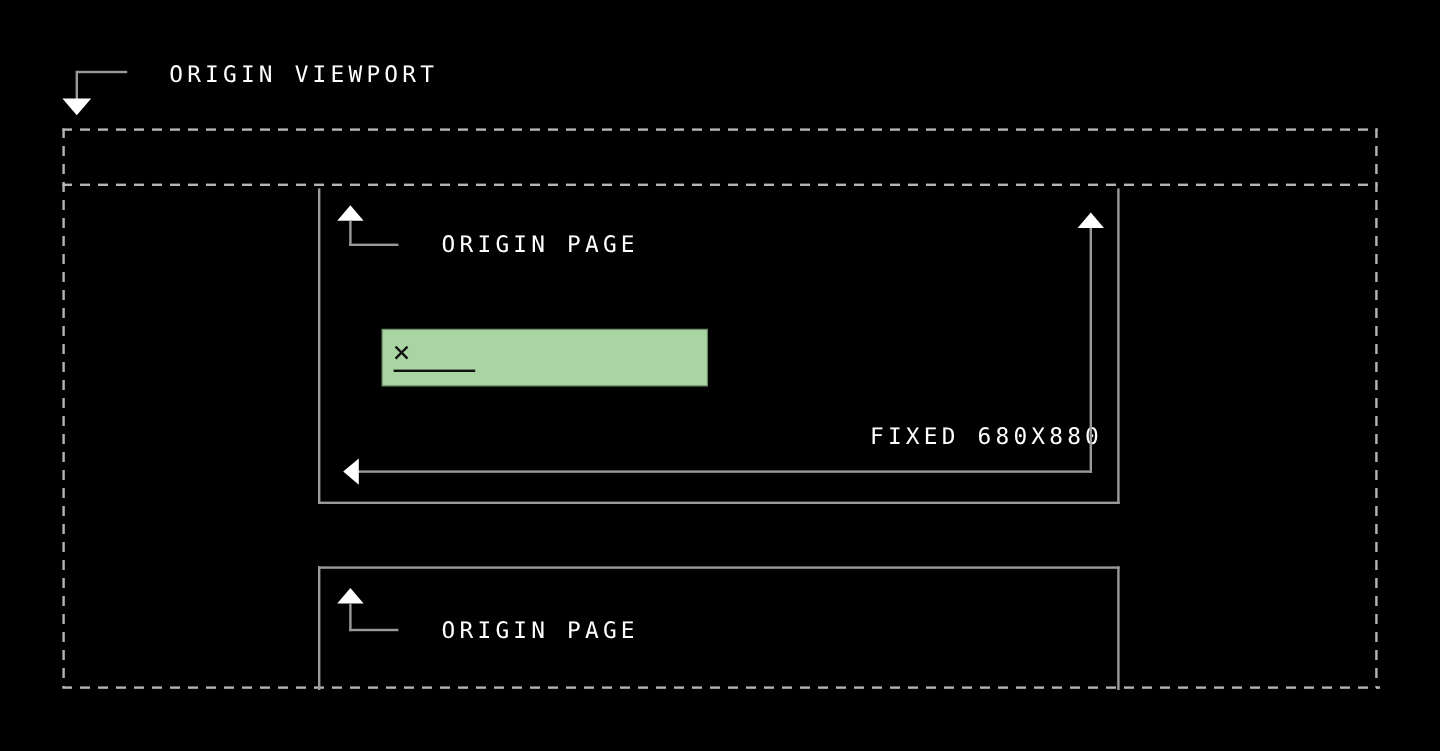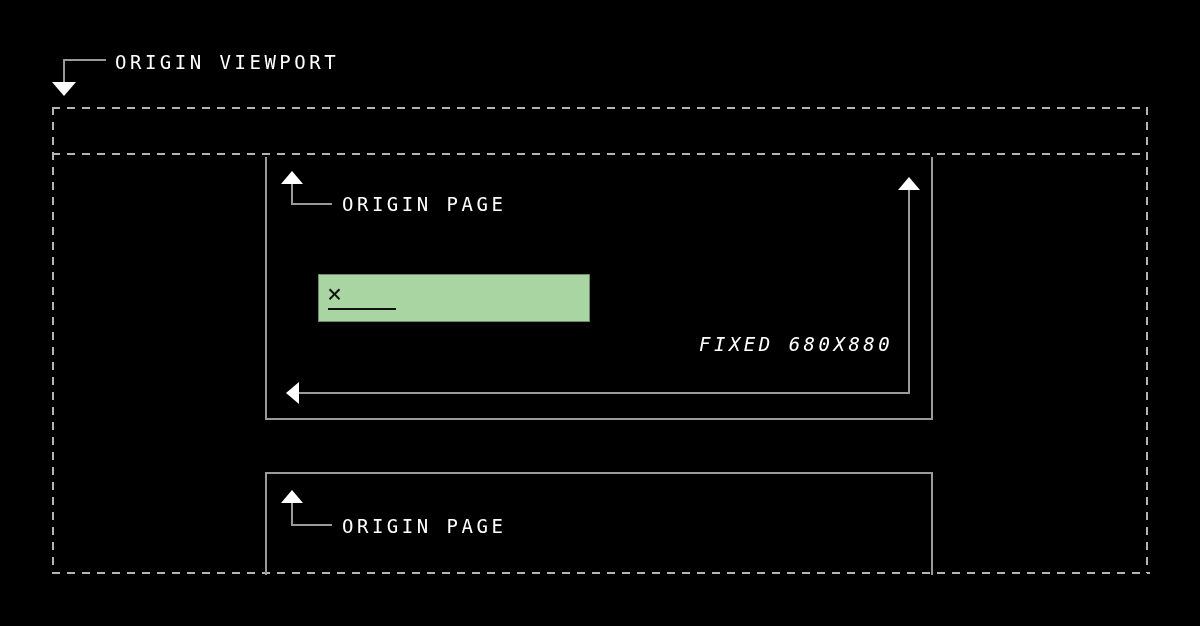--- a/index.html
+++ b/index.html
@@ -19,20 +19,21 @@
     overflow:hidden;
     font-family:"DejaVu Sans Mono","Liberation Mono",monospace;
   }
   .t{
     position:absolute;
     color:var(--text);
     font-size:19px;
     line-height:24px;
     letter-spacing:3.5px;
     white-space:nowrap;
+    margin-left:26px;
   }
   .line{position:absolute;background:var(--solid-line);}
   .dash-h{
     position:absolute;height:2px;
     background:repeating-linear-gradient(90deg,var(--dashed-line) 0 8px,transparent 8px 15px);
   }
   .dash-v{
     position:absolute;width:2px;
     background:repeating-linear-gradient(180deg,var(--dashed-line) 0 8px,transparent 8px 15px);
   }
@@ -85,21 +86,21 @@
     <div class="line" style="left:291px;top:184px;width:2px;height:21px;"></div>
     <div class="line" style="left:291px;top:203px;width:41px;height:2px;"></div>
     <div class="t" style="left:342px;top:192px;">ORIGIN PAGE</div>
   </div>
 
   <div class="highlight">
     <span class="click-mark">×</span>
     <span class="click-underline"></span>
   </div>
 
-  <div class="t" style="left:699px;top:332px;font-style:italic;">FIXED 680X880</div>
+  <div class="t" style="left:699px;top:352px;">FIXED 680X880</div>
 
   <div>
     <div class="tri tri-up" style="left:898px;top:177px;"></div>
     <div class="line" style="left:908px;top:190px;width:2px;height:204px;"></div>
     <div class="line" style="left:298px;top:392px;width:612px;height:2px;"></div>
     <div class="tri tri-left" style="left:286px;top:382px;"></div>
   </div>
 
   <div class="page-box" style="left:265px;top:472px;width:664px;height:101px;border-bottom:none;"></div>
 

